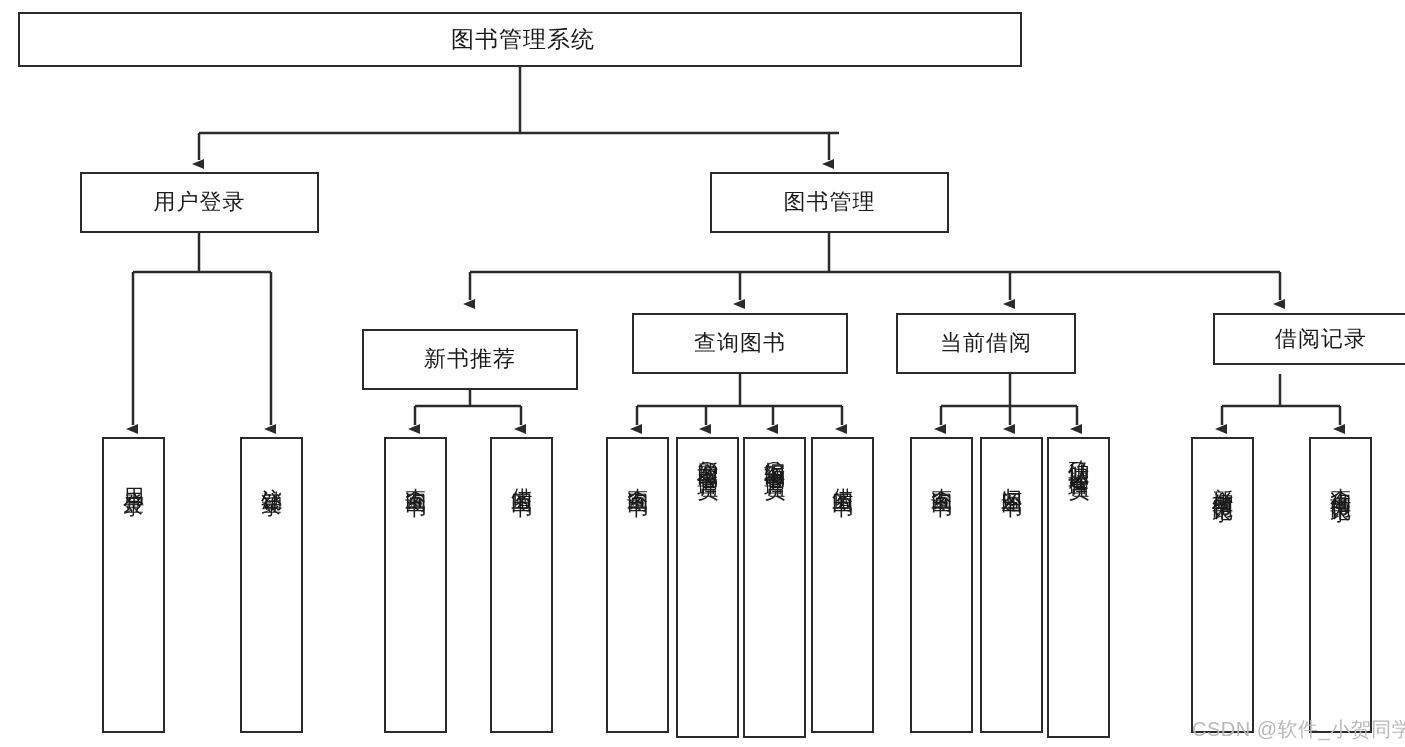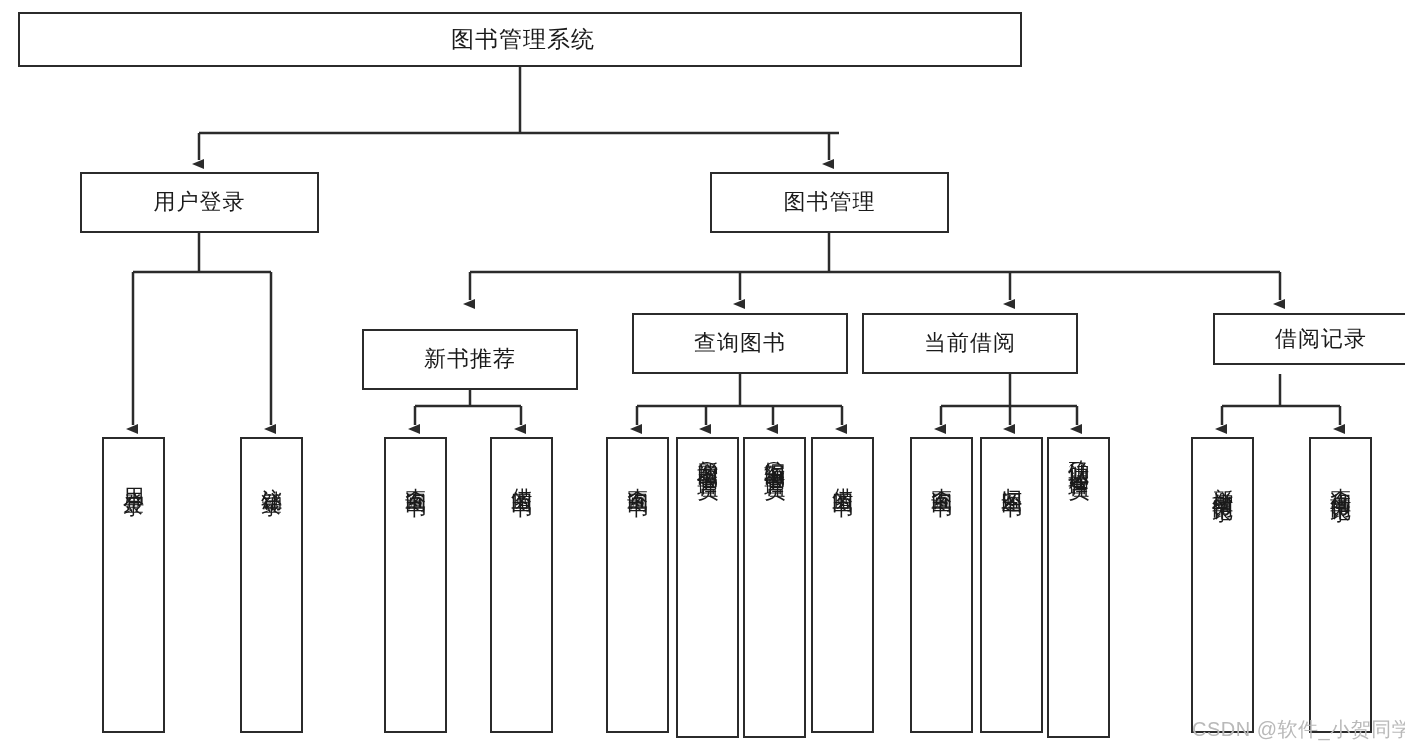--- a/index.html
+++ b/index.html
@@ -139,21 +139,21 @@
   <div class="node horizontal" style="left:710px; top:172px; width:239px; height:61px;justify-content:center;">
     <span>图书管理</span>
   </div>
 
   <div class="node horizontal" style="left:362px; top:329px; width:216px; height:61px;">
     <span>新书推荐</span>
   </div>
   <div class="node horizontal" style="left:632px; top:313px; width:216px; height:61px;">
     <span>查询图书</span>
   </div>
-  <div class="node horizontal" style="left:862px; top:313px; width:216px; height:61px;">
+  <div class="node horizontal" style="left:896px; top:313px; width:180px; height:61px;">
     <span>当前借阅</span>
   </div>
   <div class="node horizontal" style="left:1172px; top:313px; width:216px; height:52px;margin-left:41px;">
     <span>借阅记录</span>
   </div>
 
   <div class="node vertical mid" style="left:102px; top:437px; width:63px; height:296px;">
     <span class="vlabel">用户登录</span>
   </div>
   <div class="node vertical mid" style="left:240px; top:437px; width:63px; height:296px;">

